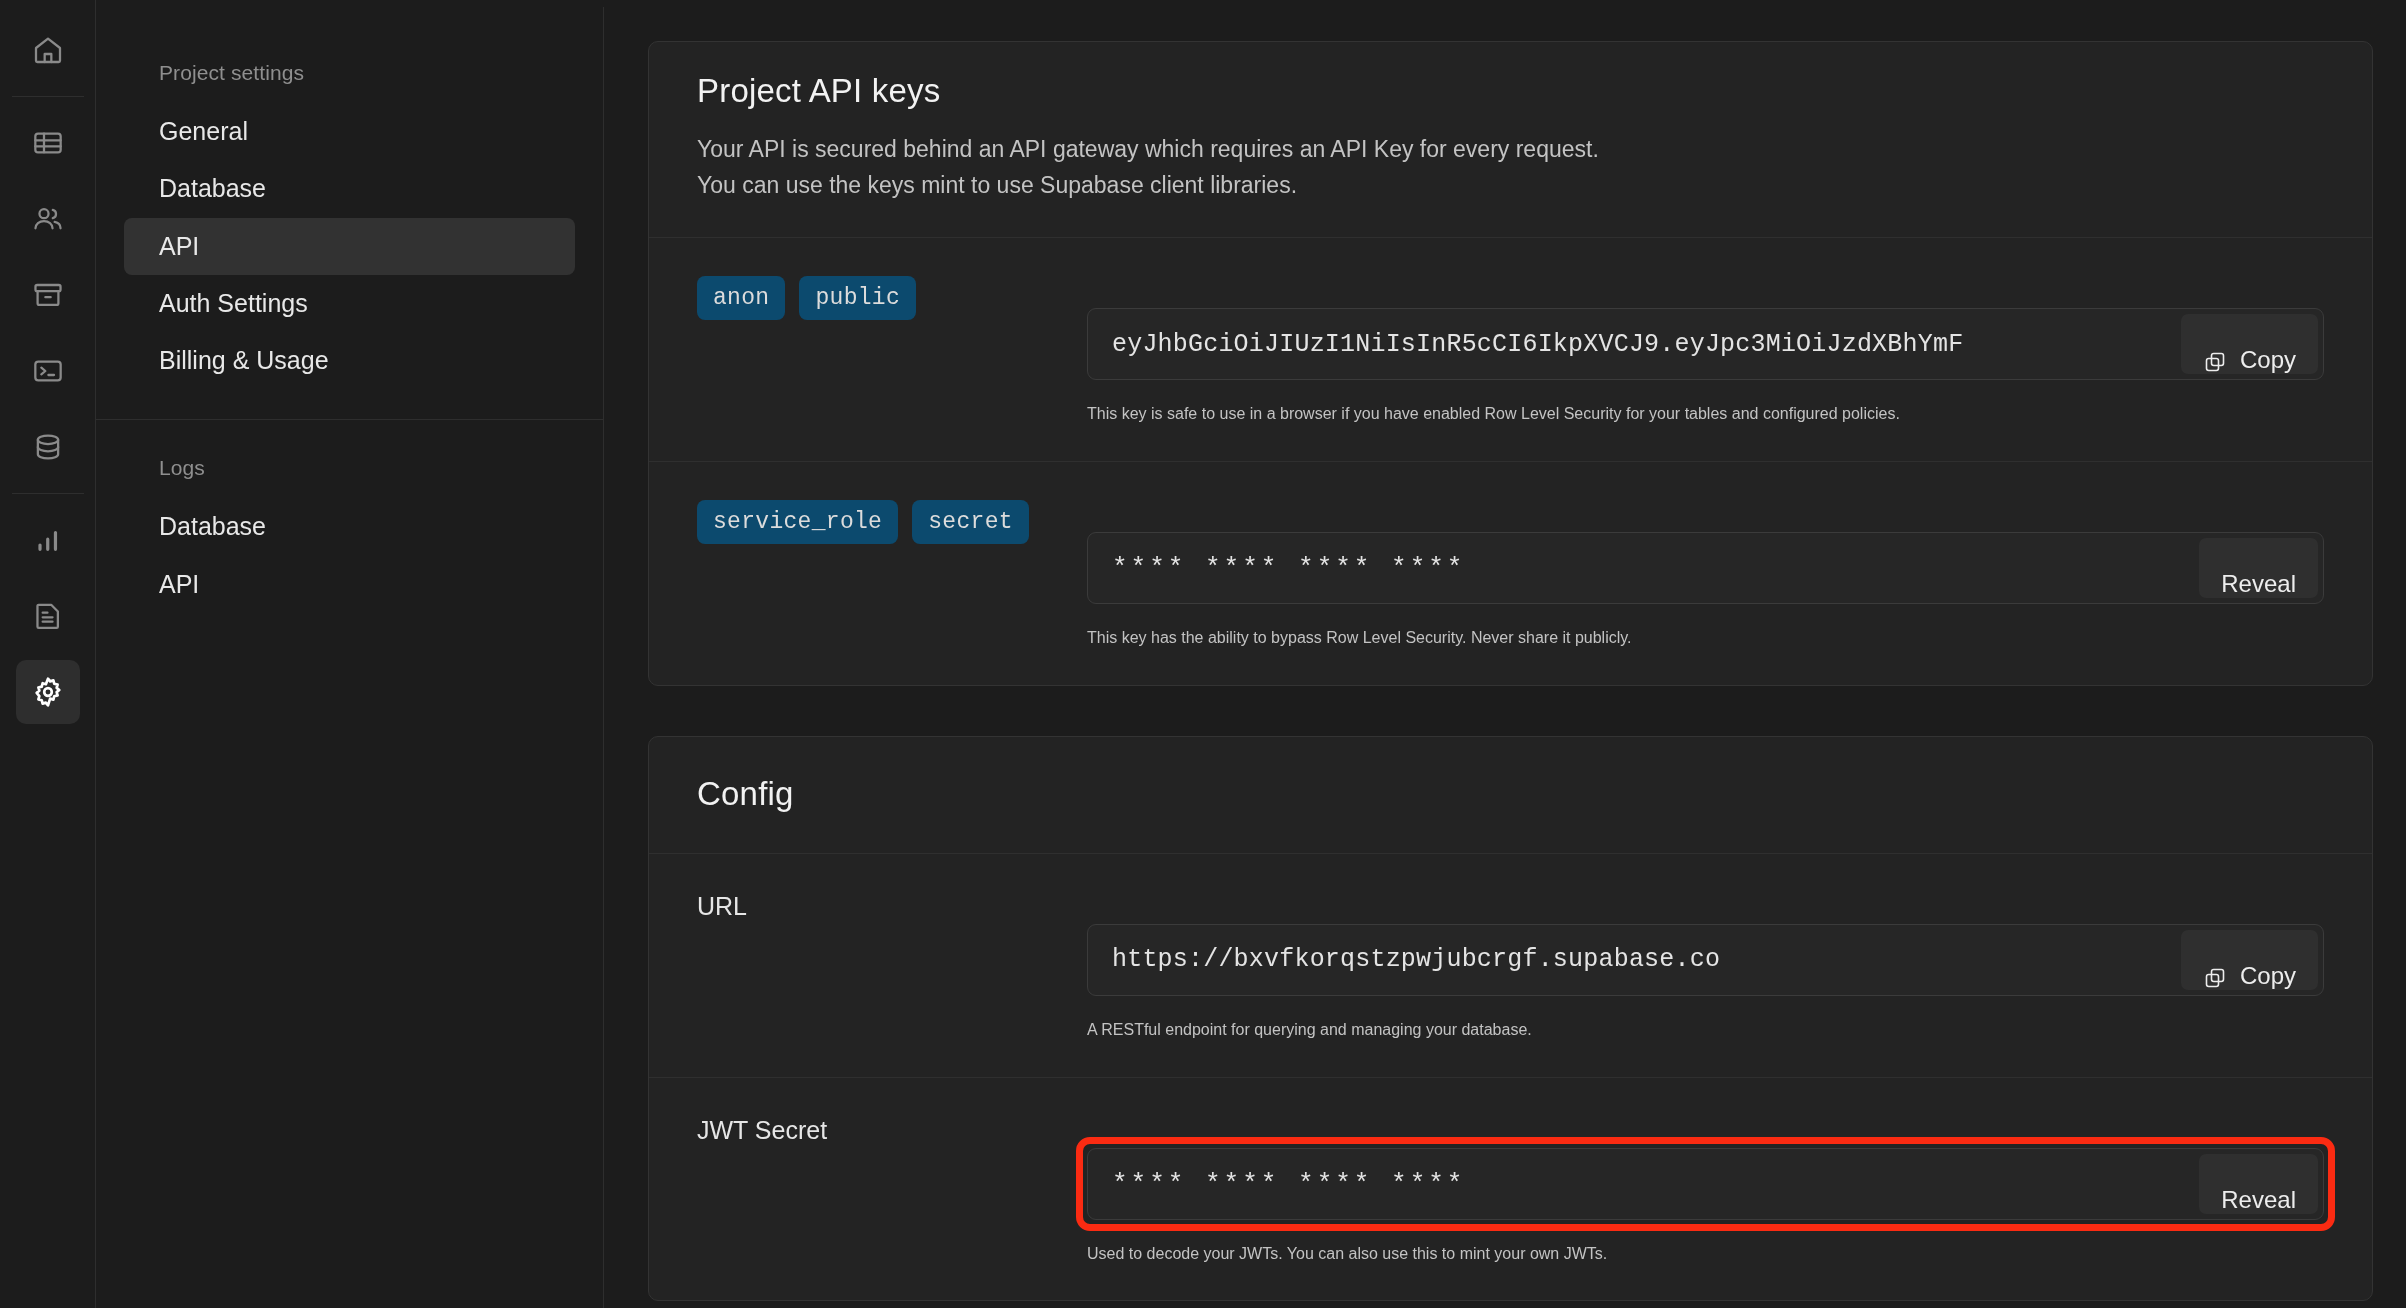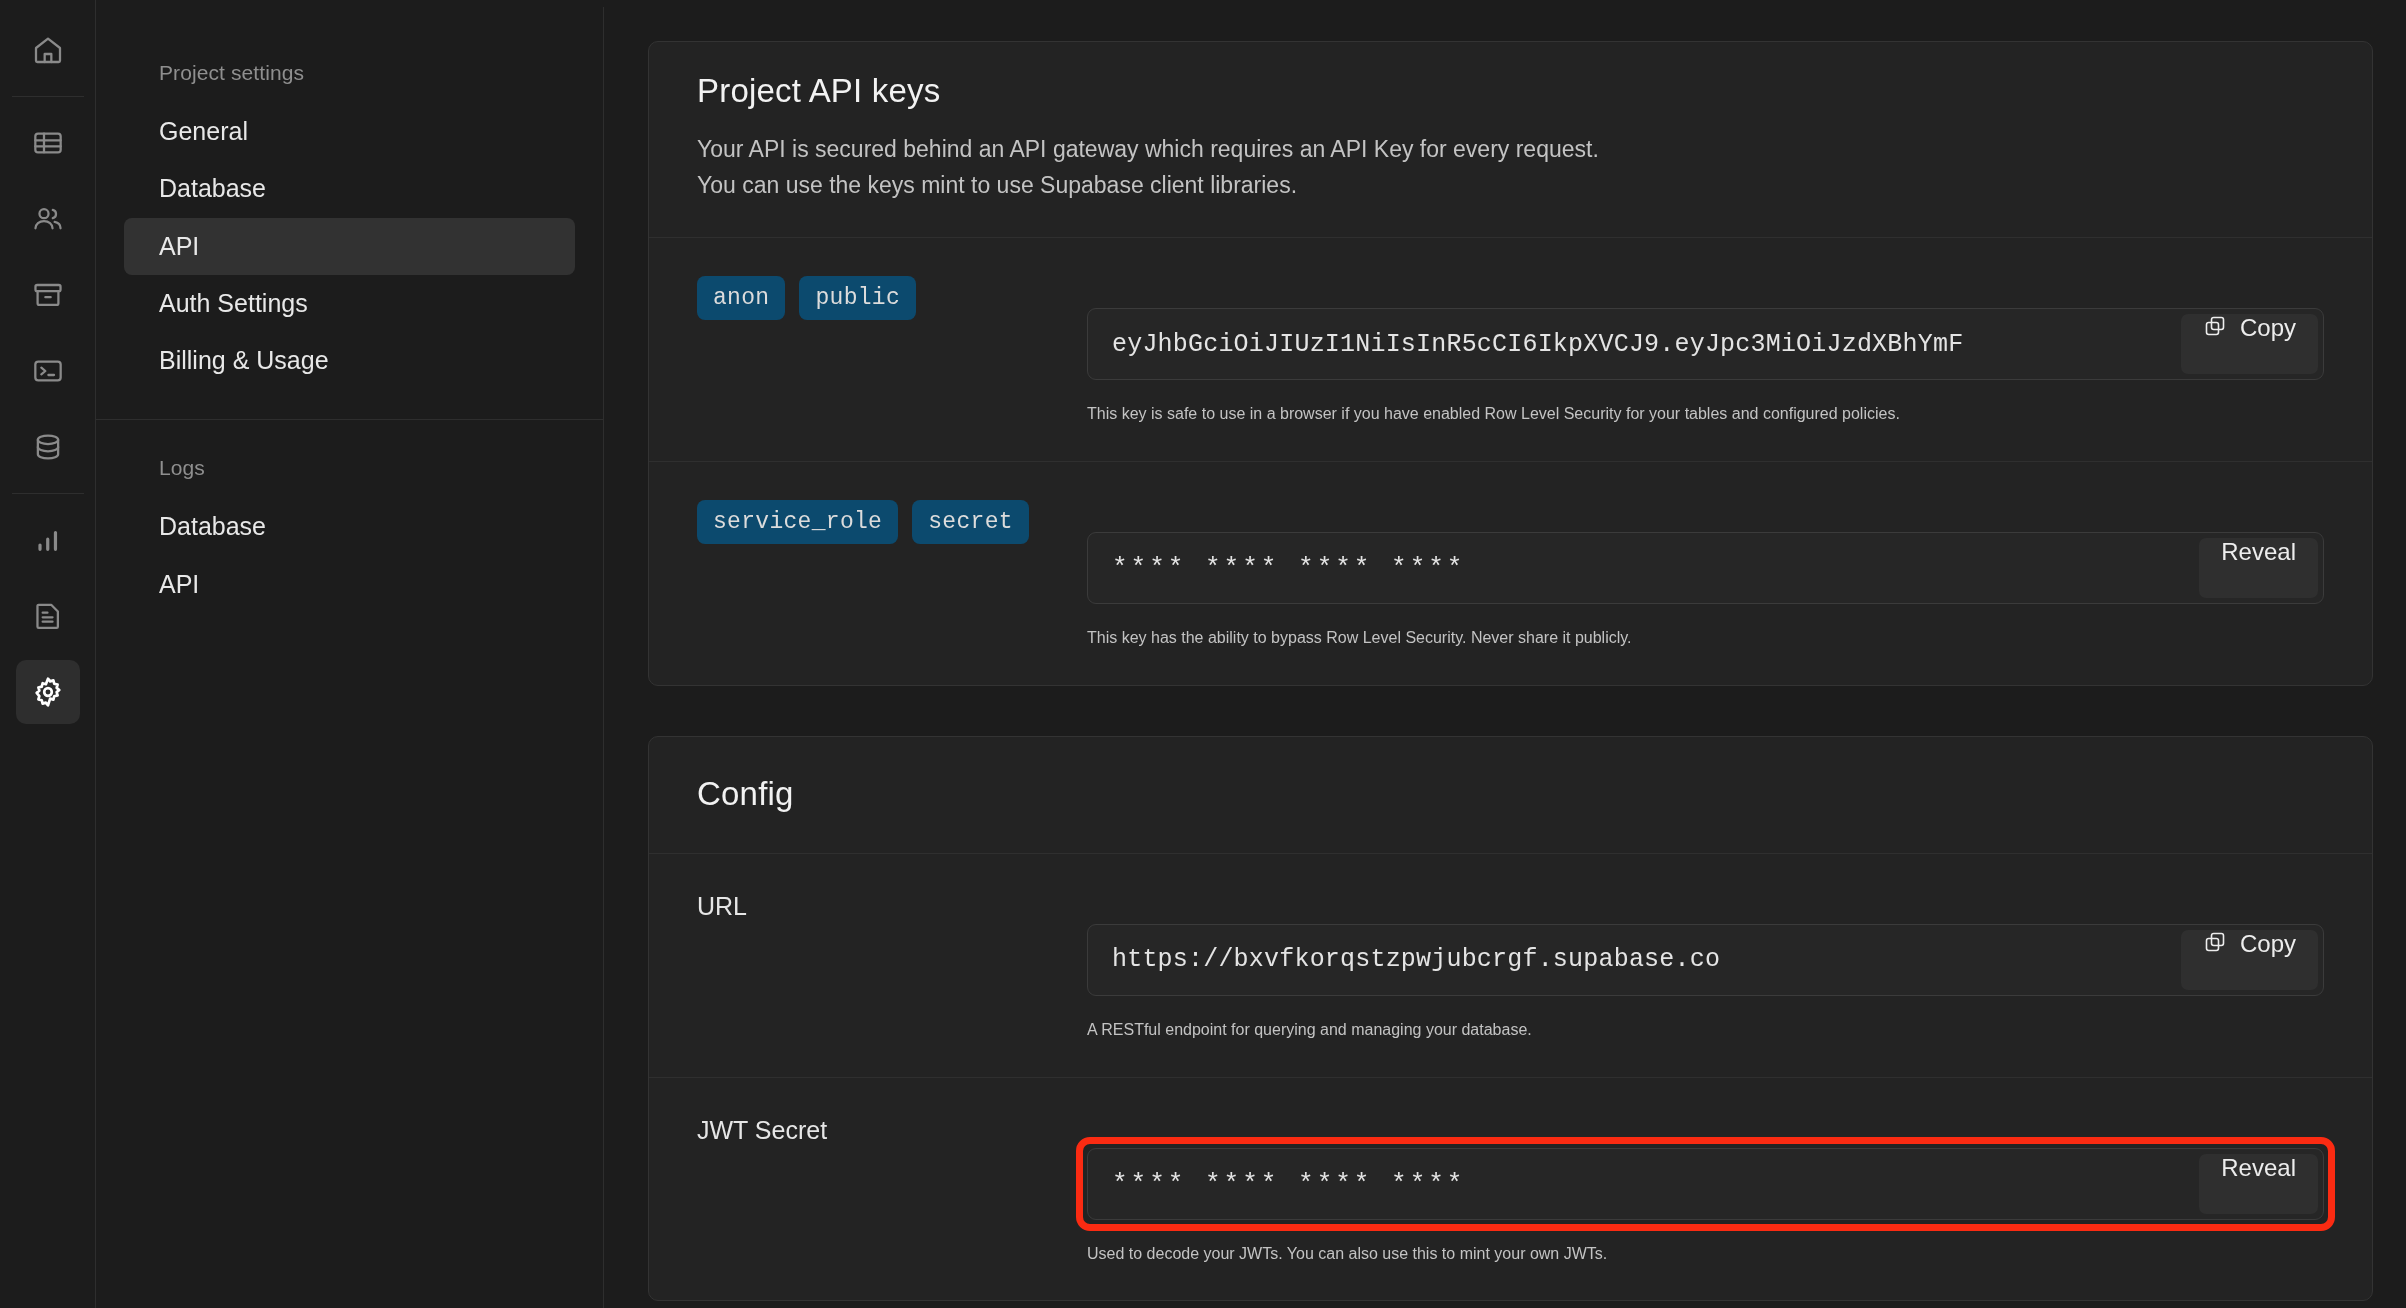--- a/index.html
+++ b/index.html
@@ -167,21 +167,21 @@
     align-self: stretch;
     margin: 5px 5px 5px 0;
     background: #2f2f2f;
     border: none;
     border-radius: 7px;
     color: #ededed;
     font-family: "Liberation Sans", sans-serif;
     font-size: 24px;
     padding: 0 22px;
     display: flex;
-    align-items: flex-start;
+    align-items: flex-end;
     gap: 13px;
     cursor: pointer;
   }
   .field-note {
     margin-top: 22px;
     font-size: 16px;
     color: #c3c3c3;
     line-height: 1.55;
   }
   .copy-ico { display: block; }

